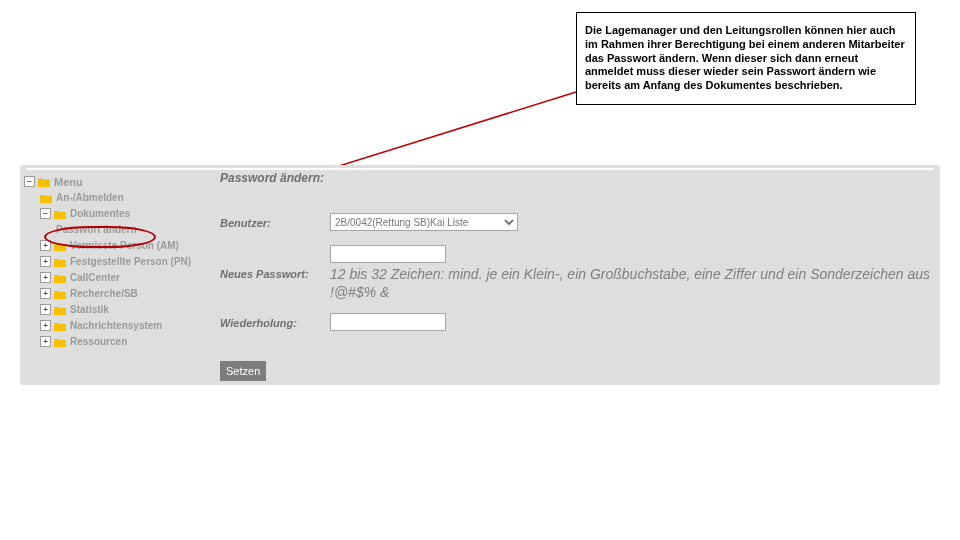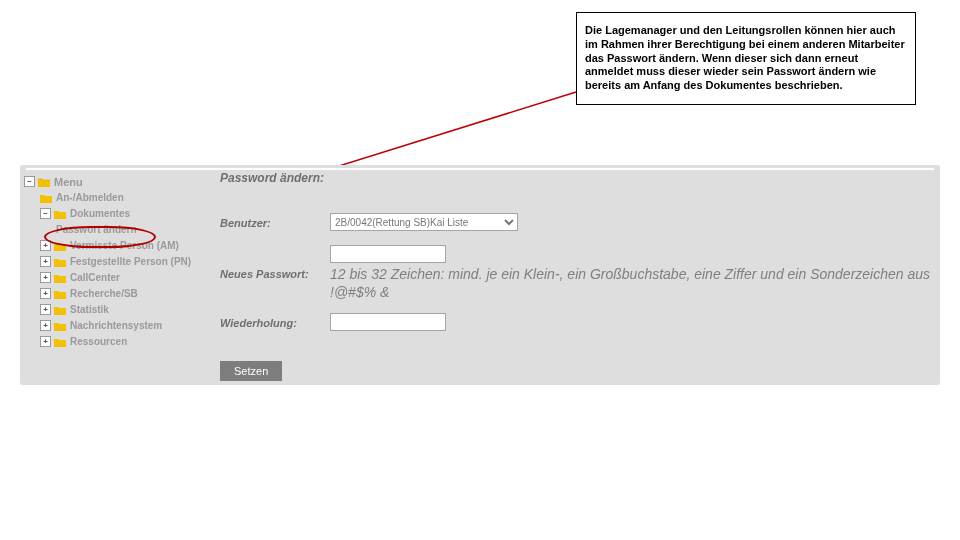--- a/index.html
+++ b/index.html
@@ -19,21 +19,21 @@
   .content{position:absolute;left:200px;top:6px;right:8px}
   .title{font-weight:bold;color:#6f6f6f;font-size:12px;font-style:italic;margin-bottom:28px}
   .row{display:flex;align-items:center;margin-bottom:14px}
   .row .lbl{width:110px;font-weight:bold;color:#6f6f6f;font-size:11px;font-style:italic;padding-top:2px}
   .row select{width:188px;height:18px;font-size:10px;color:#777;background:#fff;border:1px solid #a6a6a6;font-family:inherit}
   .row input[type=password]{width:110px;height:16px;border:1px solid #a6a6a6;background:#fff;font-size:11px;padding:0 2px}
   .hint{color:#7f7f7f;font-style:italic;font-size:14px;margin-top:2px;line-height:1.3}
   .row-neues{margin-bottom:4px}
   .row-neues .right{flex:1}
   .row-wdh{margin-top:12px;margin-bottom:30px}
-  .btn-setzen{display:inline-block;background:#7d7d7d;color:#fff;padding:4px 14px;font-size:11px;border:none;cursor:pointer;font-family:inherit}
+  .btn-setzen{display:inline-block;background:#7d7d7d;color:#fff;padding:4px 6px;font-size:11px;border:none;cursor:pointer;font-family:inherit}
 </style>
 </head>
 <body>
 
 <div class="callout">
   <span>Die Lagemanager und den Leitungsrollen können hier auch im Rahmen ihrer Berechtigung bei einem anderen Mitarbeiter das Passwort ändern. Wenn dieser sich dann erneut anmeldet muss dieser wieder sein Passwort ändern wie bereits am Anfang des Dokumentes beschrieben.</span>
 </div>
 
 <svg class="arrow" width="960" height="540">
   <defs>

